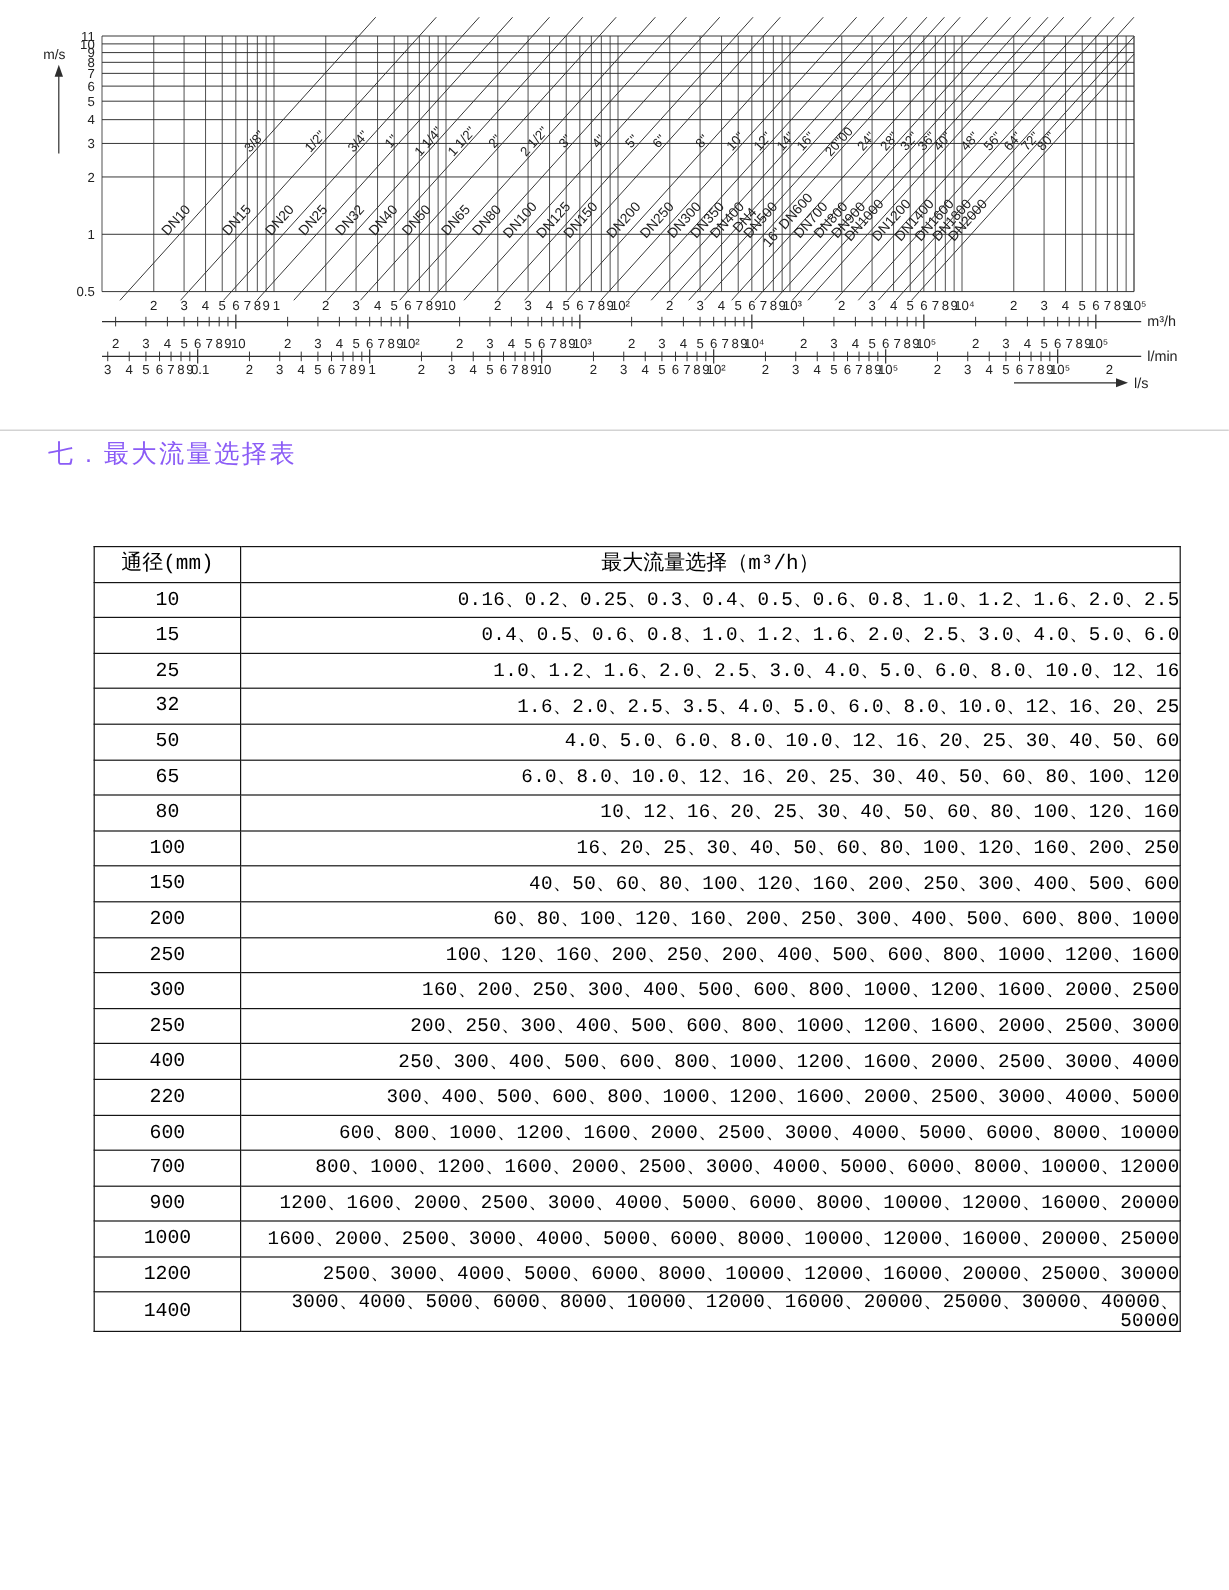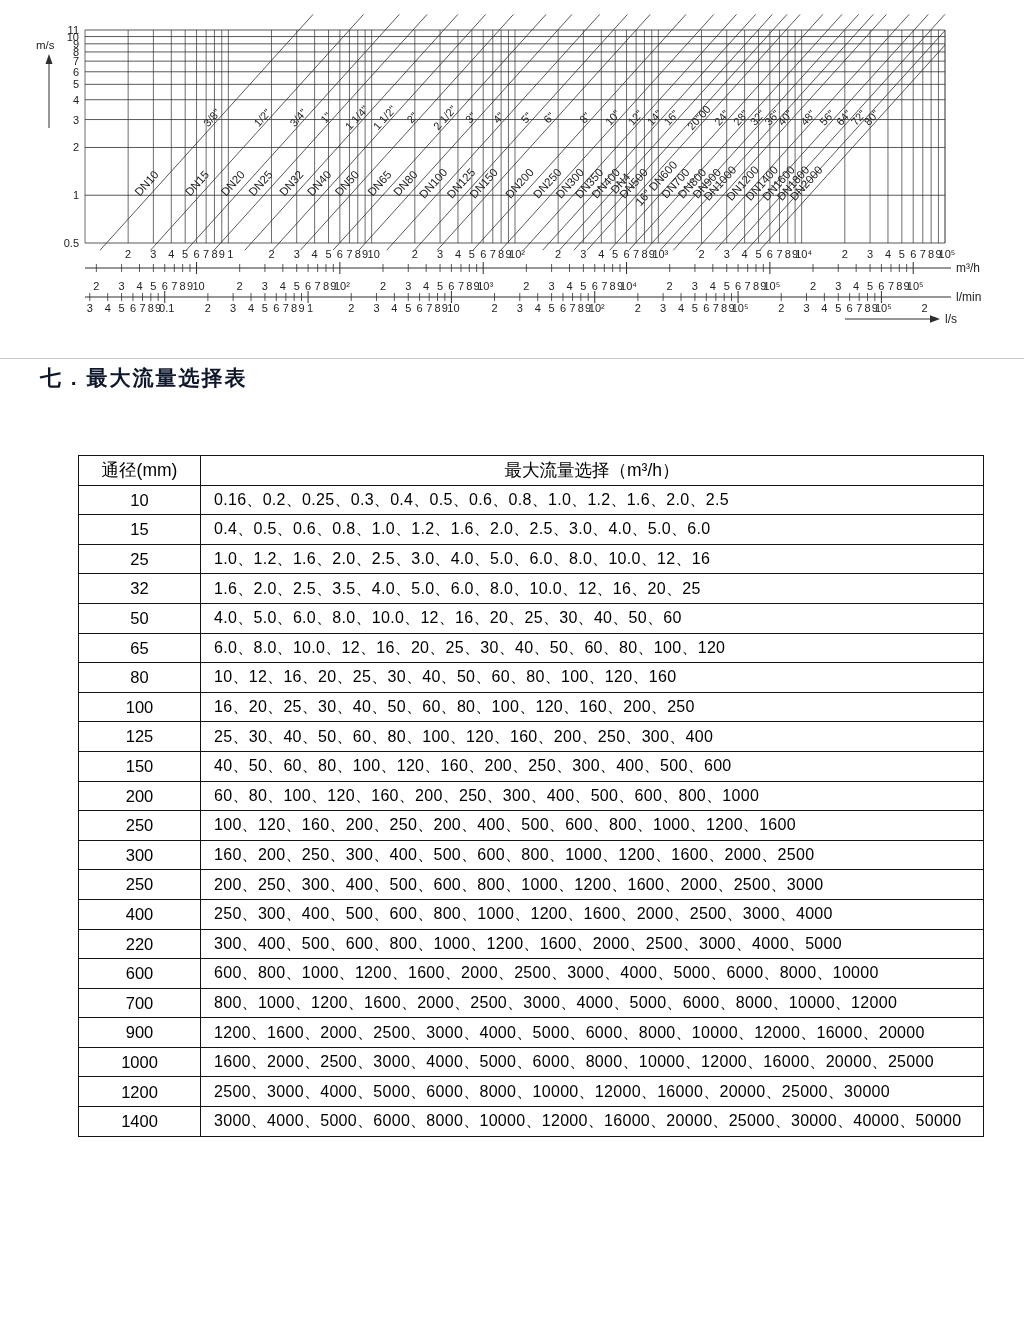--- a/index.html
+++ b/index.html
@@ -10,35 +10,35 @@
     font-family:"Liberation Sans",sans-serif;
     color:#111;
   }
   .page{position:absolute;inset:0;}
   svg text{font-family:"Liberation Sans",sans-serif;fill:#222;}
   #nomograph{position:absolute;left:0;top:0;}
   .divider{position:absolute;left:0;top:358px;width:1024px;height:1px;background:#c9c9c9;}
   .section-heading{
     position:absolute;left:40px;top:364px;margin:0;
     font-family:"Liberation Sans",sans-serif;
-    font-size:21px;font-weight:bold;letter-spacing:2px;color:#0f172a;
+    font-size:21px;font-weight:normal;letter-spacing:2px;color:#8b5cf6;
   }
   table.maxflow{
     position:absolute;left:78px;top:455px;width:906px;
     border-collapse:collapse;table-layout:fixed;
-    font-family:Liberation Sans, sans-serif;color:#000;
+    font-family:Liberation Mono, monospace;color:#000;
   }
   table.maxflow col.c1{width:122px;}
   table.maxflow th,table.maxflow td{
     border:1.5px solid #141414;height:28.6px;padding:0;
     font-weight:normal;line-height:1;
   }
   table.maxflow th{font-size:17.5px;text-align:center;}
   table.maxflow td.dn{font-size:16.5px;text-align:center;}
-  table.maxflow td.vals{font-size:16px;text-align:left;padding-left:13px;letter-spacing:0.3px;}
+  table.maxflow td.vals{font-size:16px;text-align:right;padding-left:13px;letter-spacing:0.3px;}
 </style>
 </head>
 <body>
 
 <div class="page">
 
   <svg id="nomograph" width="1024" height="340" viewBox="0 0 1024 340">
       <line x1="85" y1="30" x2="85" y2="243" stroke="#2e2e2e" stroke-width="0.7"></line>
       <line x1="128.14763271183733" y1="30" x2="128.14763271183733" y2="243" stroke="#2e2e2e" stroke-width="0.7"></line>
       <line x1="153.38737984315162" y1="30" x2="153.38737984315162" y2="243" stroke="#2e2e2e" stroke-width="0.7"></line>
@@ -527,24 +527,20 @@
         </tr>
         <tr>
           <td class="dn">80</td>
           <td class="vals">10、12、16、20、25、30、40、50、60、80、100、120、160</td>
         </tr>
         <tr>
           <td class="dn">100</td>
           <td class="vals">16、20、25、30、40、50、60、80、100、120、160、200、250</td>
         </tr>
         <tr>
-          <td class="dn">125</td>
-          <td class="vals">25、30、40、50、60、80、100、120、160、200、250、300、400</td>
-        </tr>
-        <tr>
           <td class="dn">150</td>
           <td class="vals">40、50、60、80、100、120、160、200、250、300、400、500、600</td>
         </tr>
         <tr>
           <td class="dn">200</td>
           <td class="vals">60、80、100、120、160、200、250、300、400、500、600、800、1000</td>
         </tr>
         <tr>
           <td class="dn">250</td>
           <td class="vals">100、120、160、200、250、200、400、500、600、800、1000、1200、1600</td>

